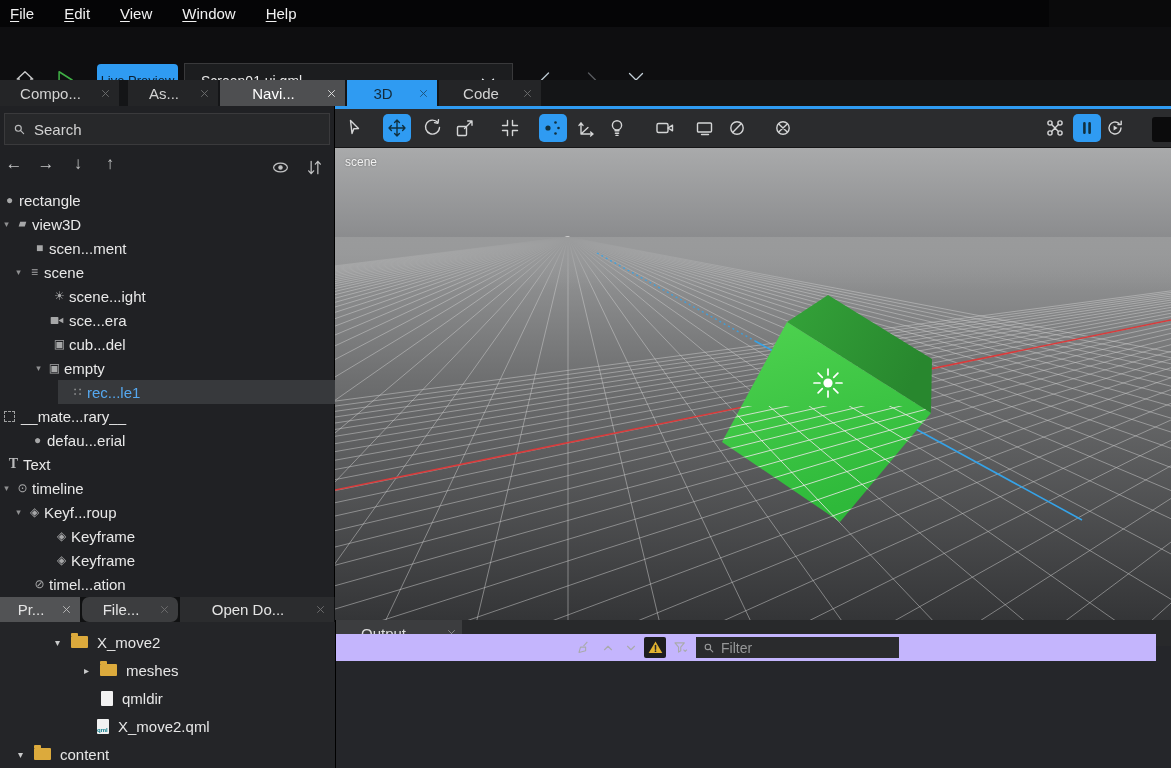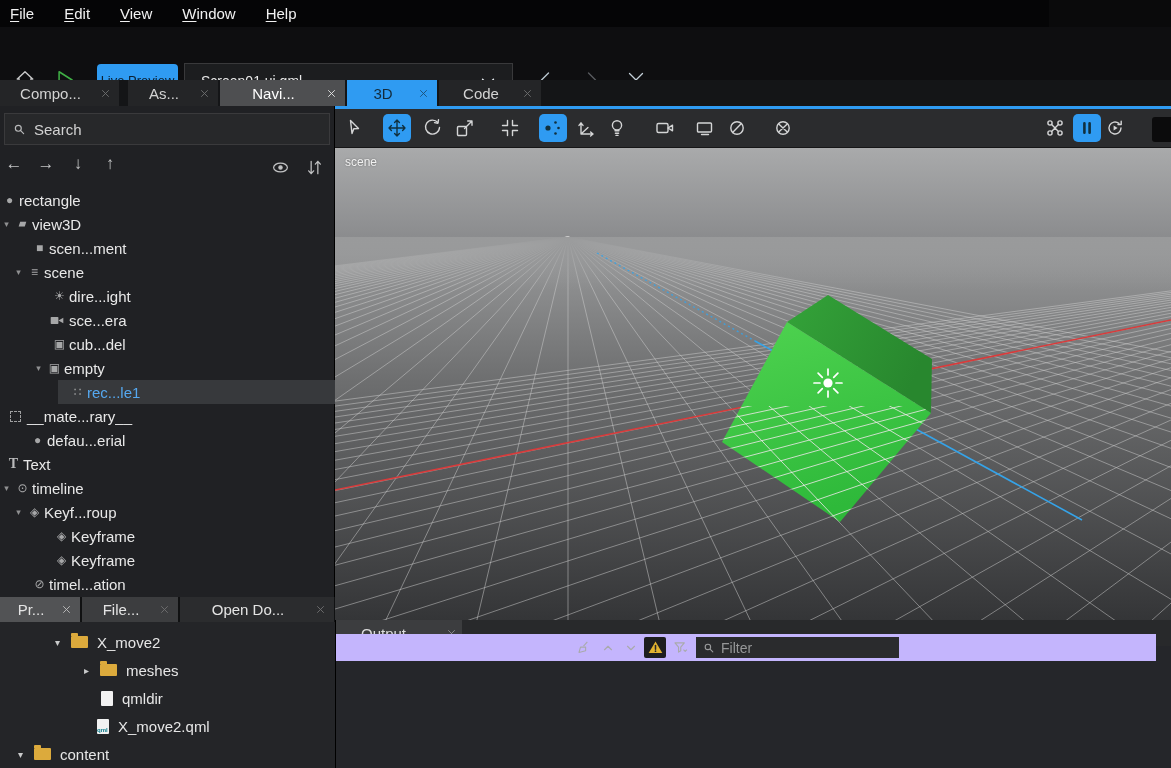--- a/index.html
+++ b/index.html
@@ -609,21 +609,21 @@
         <span class="ticon">■</span>
         <span class="tlab">scen...ment</span>
       </div>
       <div class="trow" style="top: 72px; padding-left: 12px;">
         <span class="arrow">▾</span>
         <span class="ticon">≡</span>
         <span class="tlab">scene</span>
       </div>
       <div class="trow" style="top: 96px; padding-left: 50px;">
         <span class="ticon">☀</span>
-        <span class="tlab">dire...ight</span>
+        <span class="tlab">scene...ight</span>
       </div>
       <div class="trow" style="top: 120px; padding-left: 50px;">
         <span class="ticon">
           <svg width="14" height="11" viewBox="0 0 20 14" fill="#a6a7a8">
             <rect x="1" y="2" width="11" height="10" rx="1"></rect>
             <path d="M12 7l7-4v8z"></path>
           </svg>
         </span>
         <span class="tlab">sce...era</span>
       </div>
@@ -633,21 +633,21 @@
       </div>
       <div class="trow" style="top: 168px; padding-left: 32px;">
         <span class="arrow">▾</span>
         <span class="ticon">▣</span>
         <span class="tlab">empty</span>
       </div>
       <div class="trow selected" style="top: 192px; left: 58px; width: 277px; padding-left: 10px;">
         <span class="ticon">∷</span>
         <span class="tlab">rec...le1</span>
       </div>
-      <div class="trow" style="top: 216px; padding-left: 6px;">
+      <div class="trow" style="top: 216px; ">
         <span class="ticon dashedbox"></span>
         <span class="tlab">__mate...rary__</span>
       </div>
       <div class="trow" style="top: 240px; padding-left: 28px;">
         <span class="ticon">●</span>
         <span class="tlab">defau...erial</span>
       </div>
       <div class="trow" style="top: 264px; padding-left: 4px;">
         <span class="ticon serifT">T</span>
         <span class="tlab">Text</span>
@@ -677,21 +677,21 @@
     </div>
   <div id="proj-tabs">
       <div class="tab" style="left: 0px; width: 80px; background: rgb(82, 83, 85); color: rgb(228, 228, 228); height: 25px;">
         <span class="tlabel">Pr...</span>
         <span class="tclose">
           <svg width="11" height="11" viewBox="0 0 22 22" fill="none" stroke="#bfbfbf" stroke-width="1.8" stroke-linecap="round">
             <path d="M5 5l12 12M17 5L5 17"></path>
           </svg>
         </span>
       </div>
-      <div class="tab" style="left: 82px; width: 96px; background: rgb(60, 61, 63); color: rgb(228, 228, 228); height: 25px;">
+      <div class="tab" style="left: 82px; width: 96px; background: rgb(60, 61, 63); color: rgb(228, 228, 228); height: 25px; border-radius: 7px;">
         <span class="tlabel">File...</span>
         <span class="tclose">
           <svg width="11" height="11" viewBox="0 0 22 22" fill="none" stroke="#707172" stroke-width="1.8" stroke-linecap="round">
             <path d="M5 5l12 12M17 5L5 17"></path>
           </svg>
         </span>
       </div>
       <div class="tab" style="left: 180px; width: 154px; background: rgb(43, 44, 46); color: rgb(228, 228, 228); height: 25px;">
         <span class="tlabel">Open Do...</span>
         <span class="tclose">

